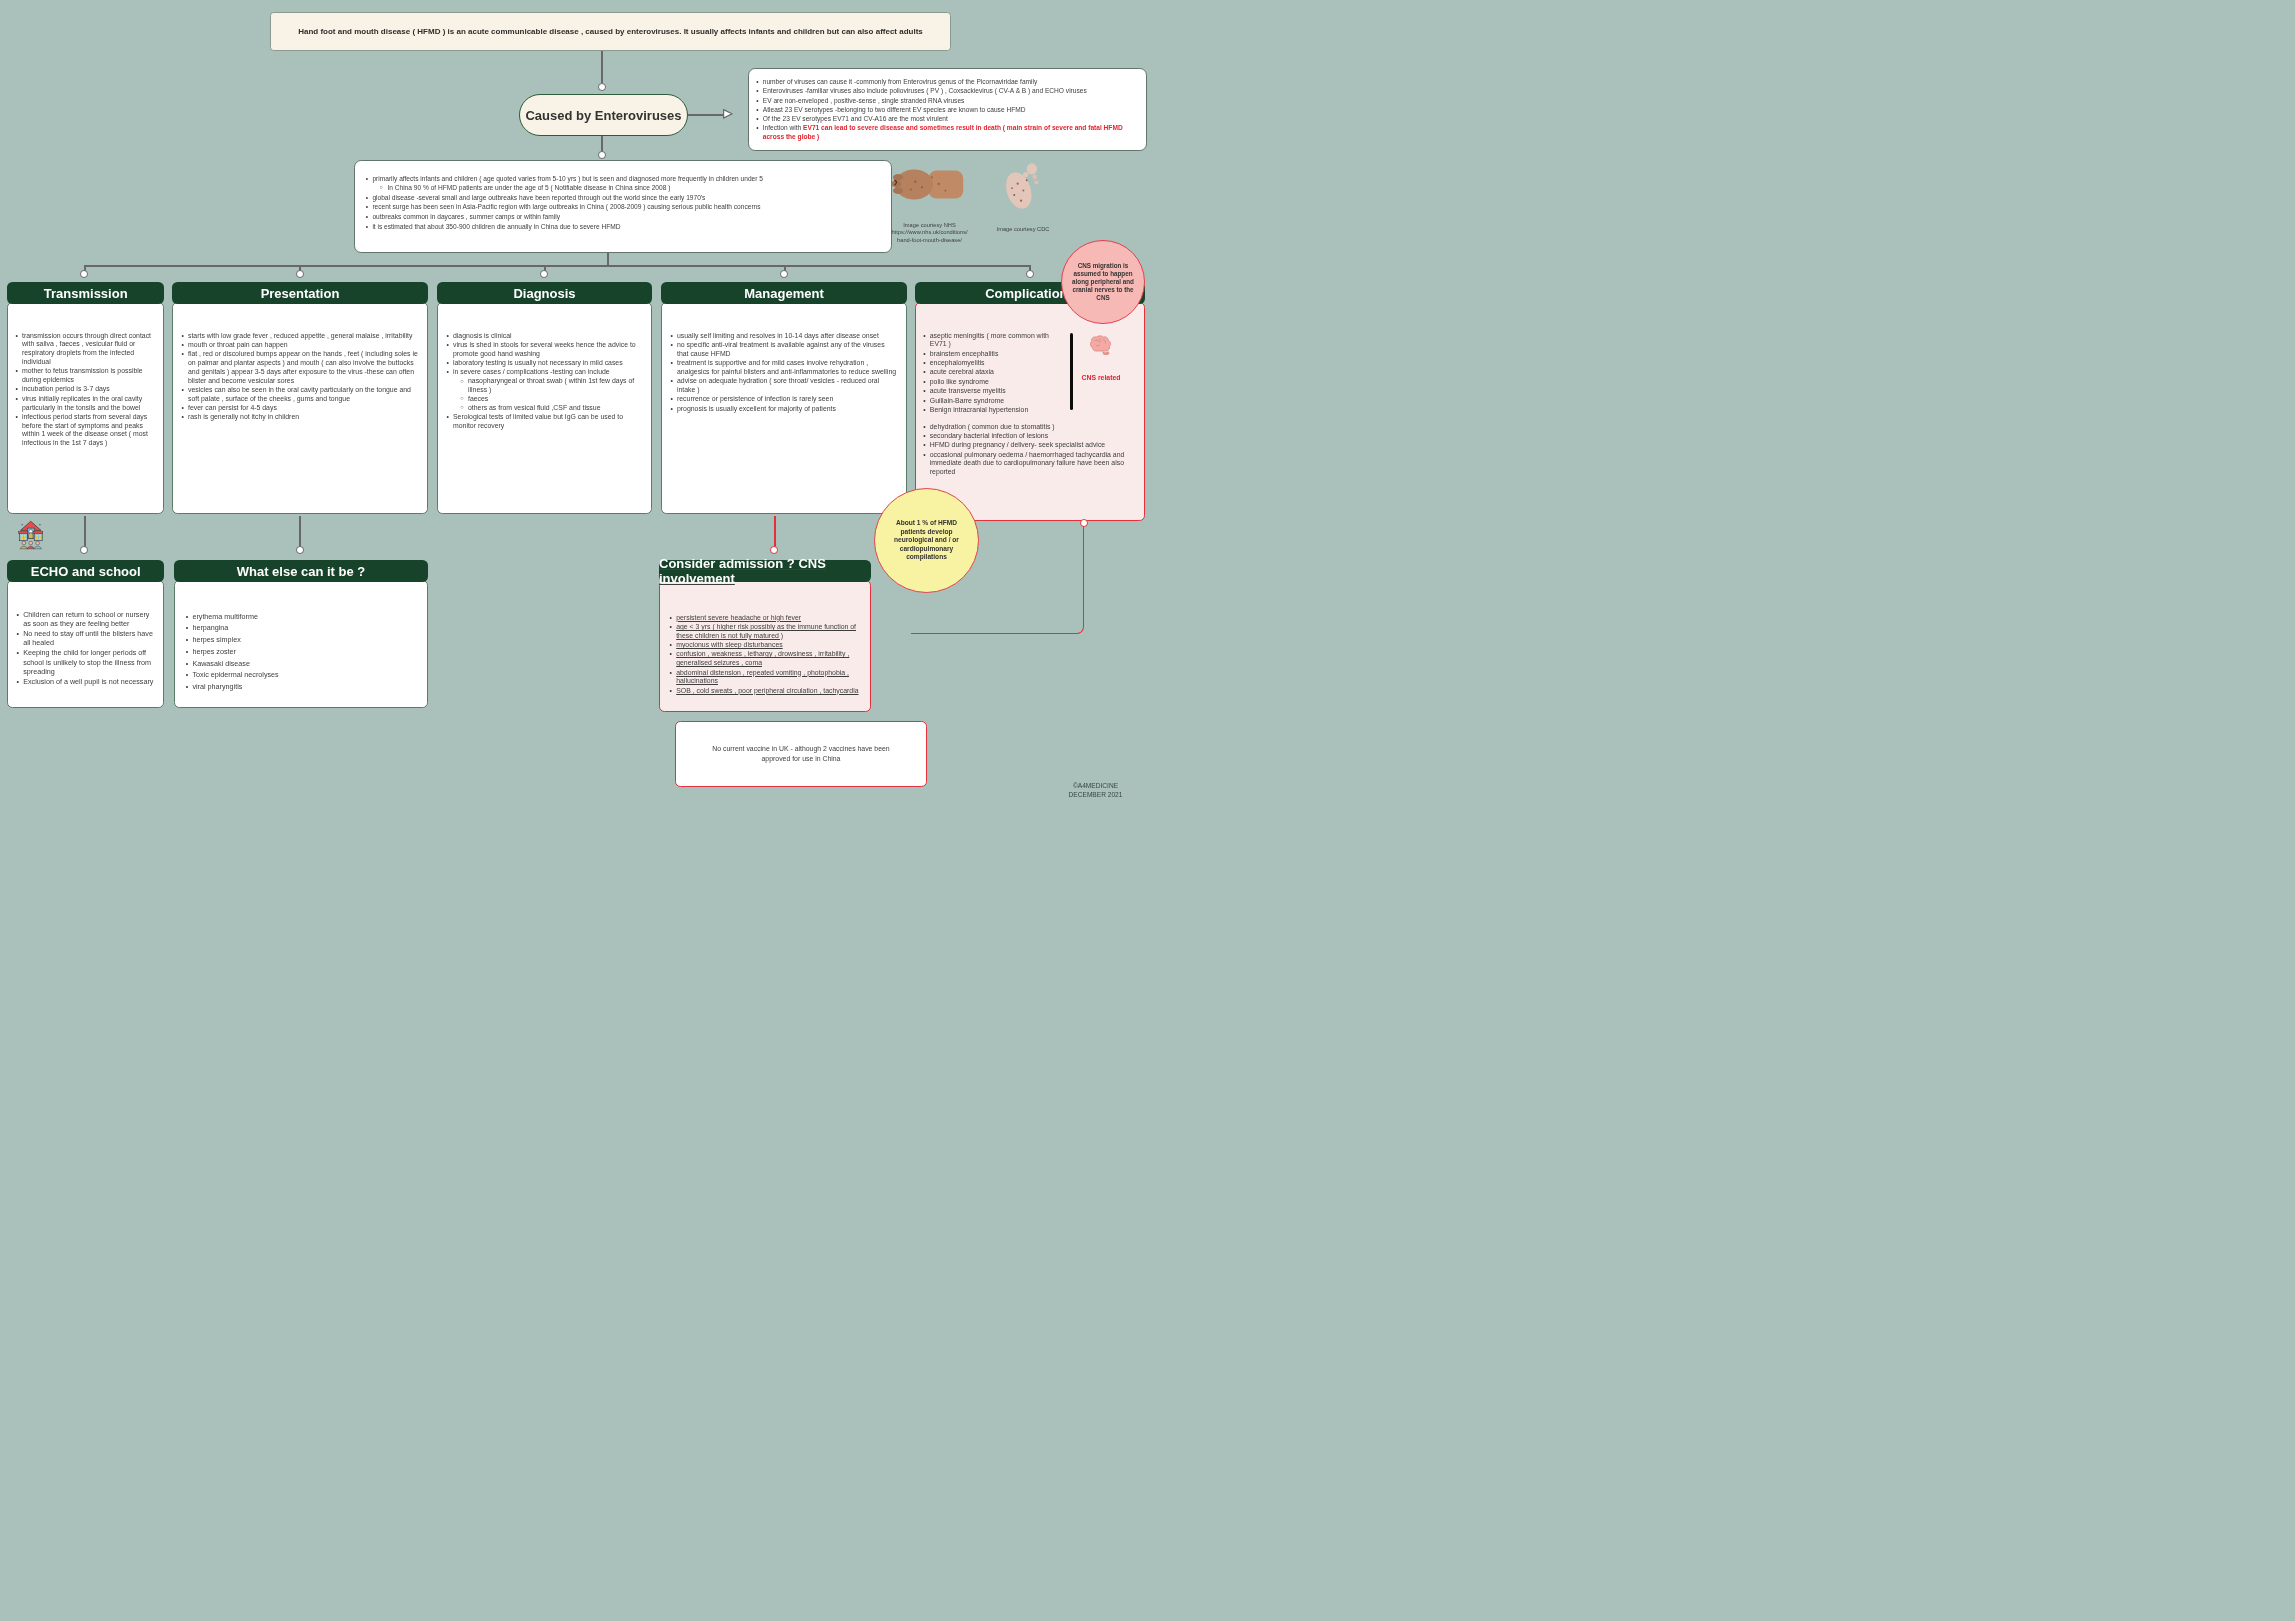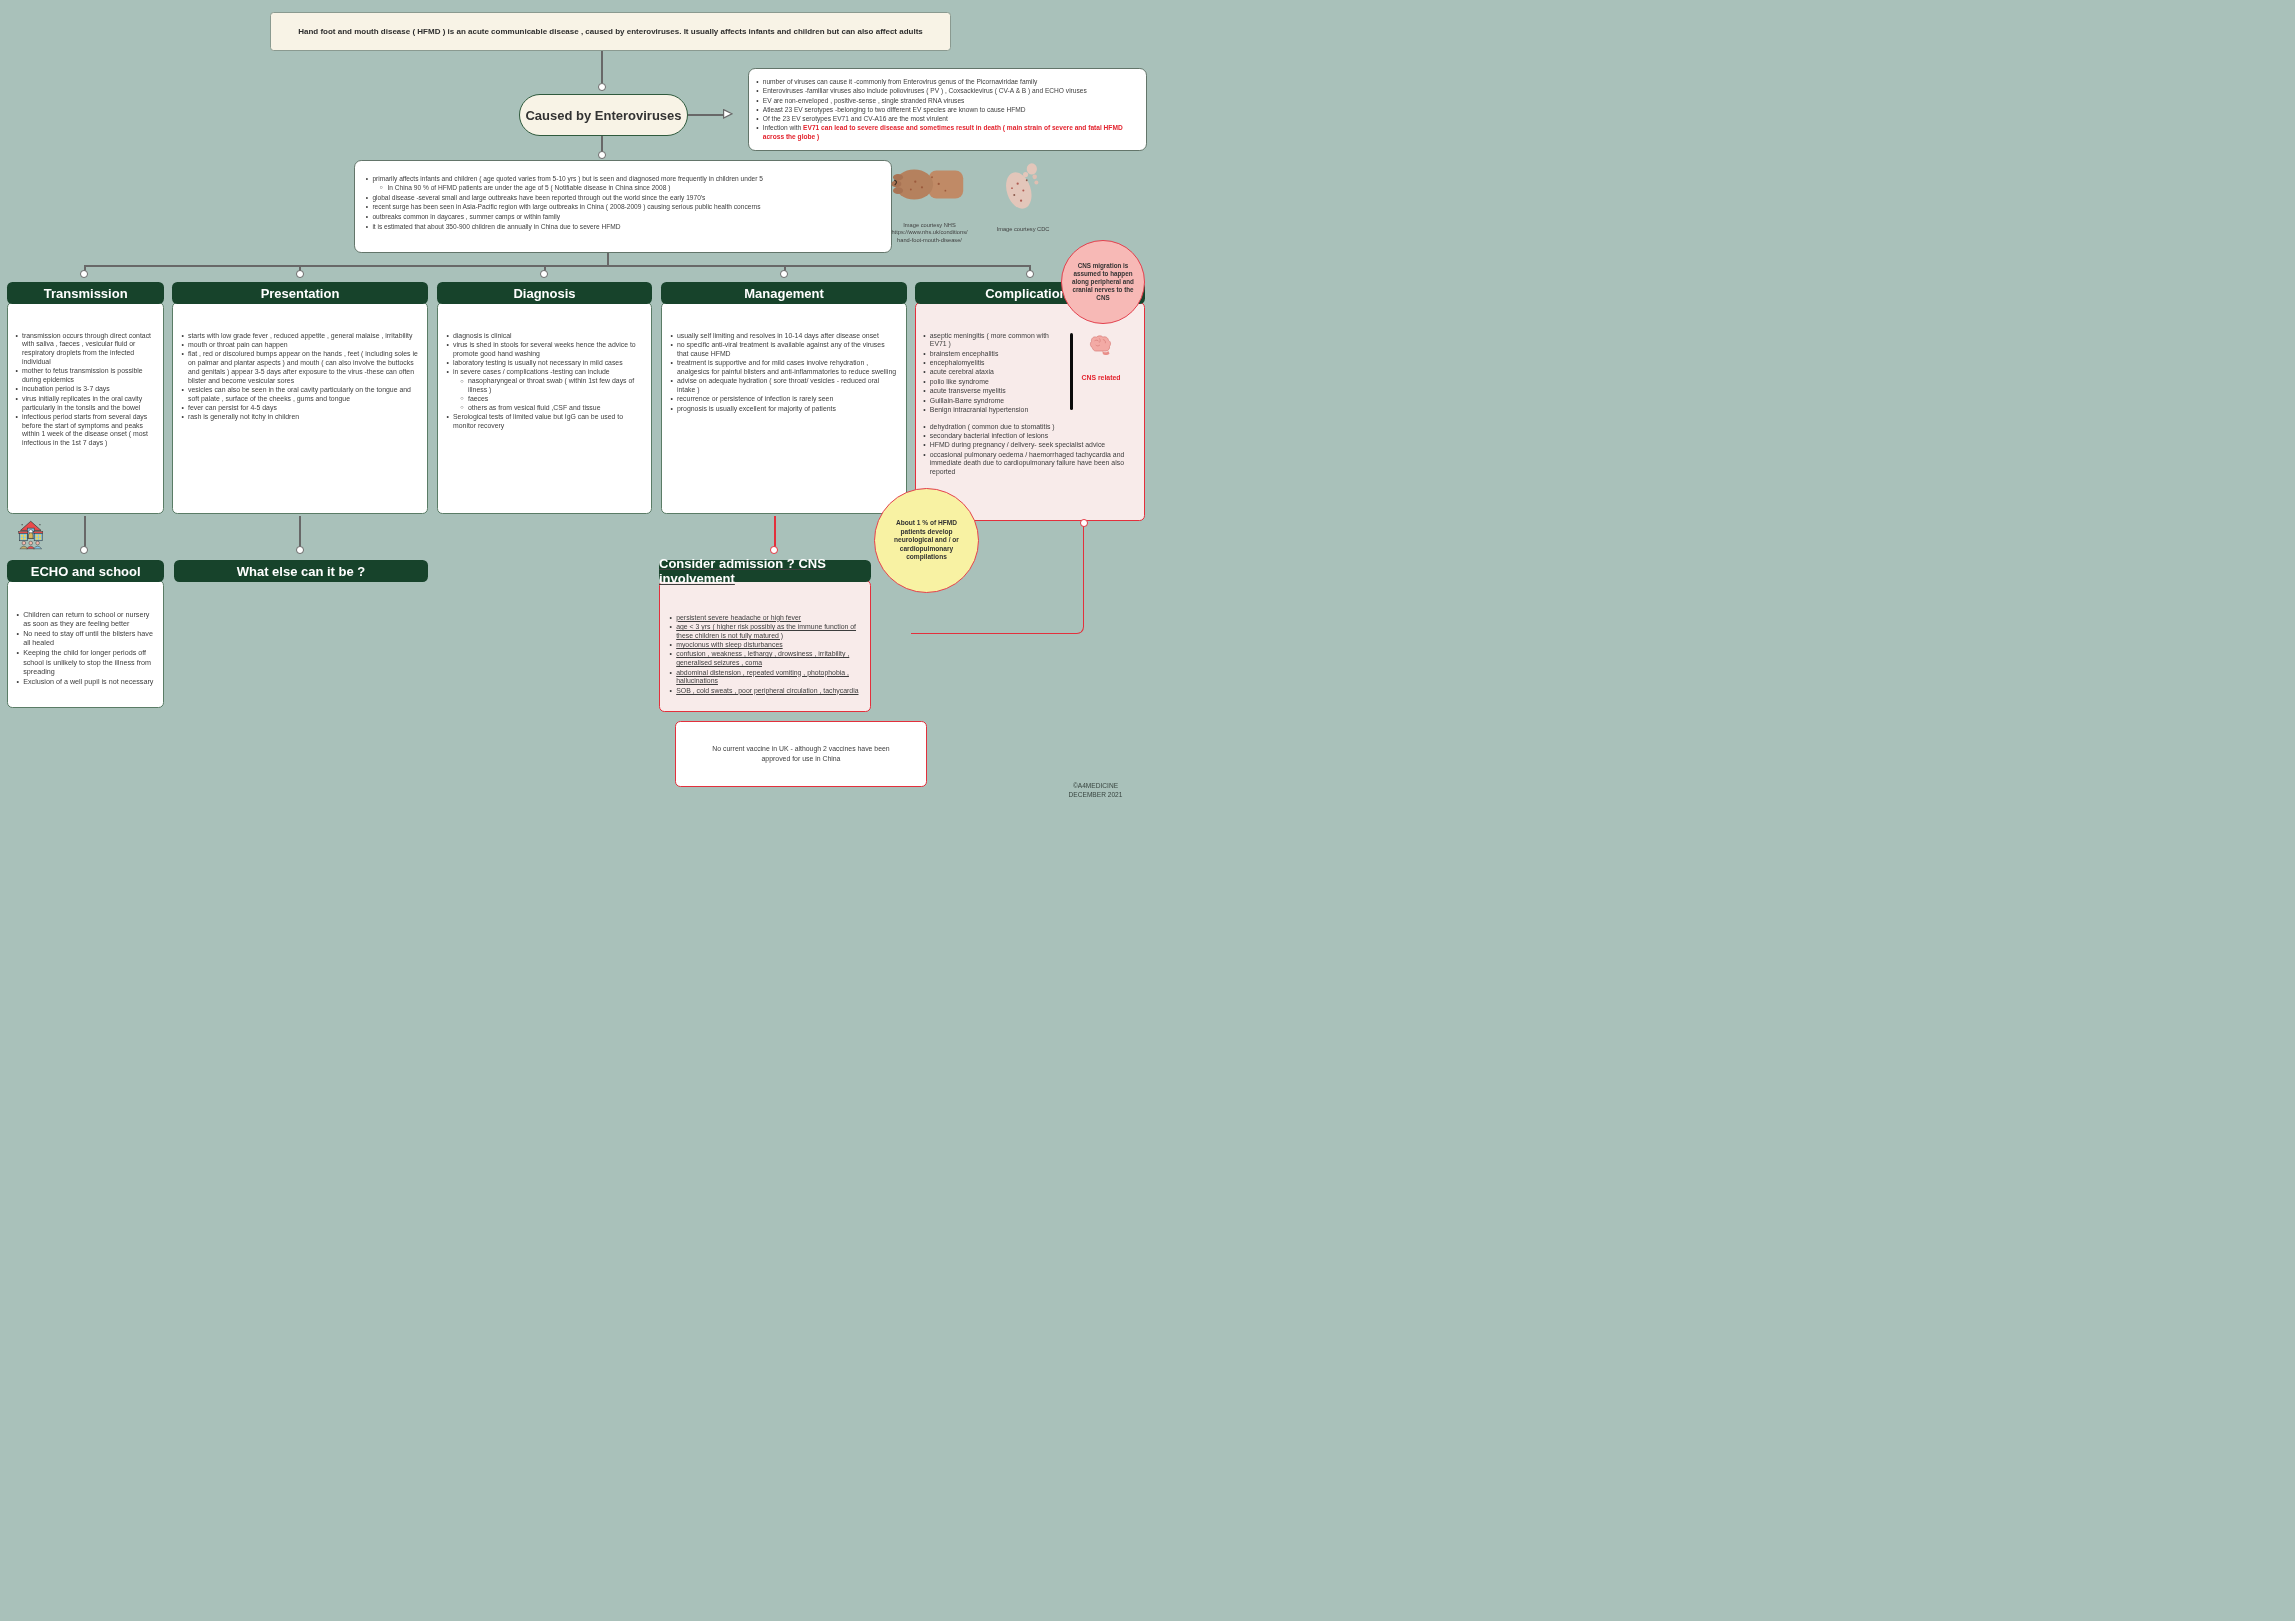--- a/index.html
+++ b/index.html
@@ -270,20 +270,31 @@
           <li>Children can return to school or nursery as soon as they are feeling better</li>
           <li>No need to stay off until the blisters have all healed</li>
           <li>Keeping the child for longer periods off school is unlikely to stop the illness from spreading</li>
           <li>Exclusion of a well pupil is not necessary</li>
         </ul>
     </div>
   </div>
 
   <div class="col" style="left:174px;top:560px;width:254px;">
     <div class="col-header">What else can it be ?</div>
+    <div class="col-body" style="height:128px;padding:30px 9.6px 4.8px 10.8px;font-size:7.2px;line-height:1.55;">
+      <ul class="blist">
+          <li>erythema multiforme</li>
+          <li>herpangina</li>
+          <li>herpes simplex</li>
+          <li>herpes zoster</li>
+          <li>Kawasaki disease</li>
+          <li>Toxic epidermal necrolyses</li>
+          <li>viral pharyngitis</li>
+        </ul>
+    </div>
   </div>
 
   <div class="col" style="left:659px;top:560px;width:212px;text-decoration:underline;">
     <div class="col-header">Consider admission ? CNS involvement</div>
     <div class="col-body pinkbody" style="height:132px;padding:33px 8.4px 4.8px 9.6px;">
       <ul class="blist">
           <li>persistent severe headache or high fever</li>
           <li>age &lt; 3 yrs ( higher risk possibly as the immune function of these children is not fully matured )</li>
           <li>myoclonus with sleep disturbances</li>
           <li>confusion , weakness , lethargy , drowsiness , irritability , generalised seizures , coma</li>

